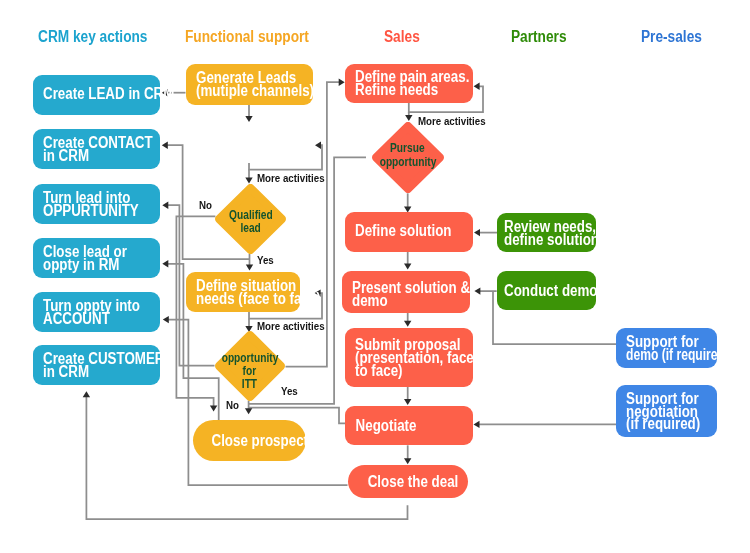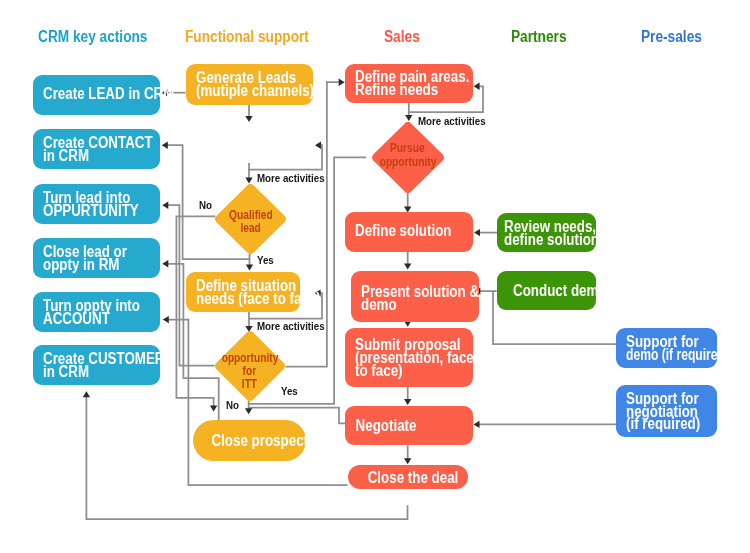--- a/index.html
+++ b/index.html
@@ -18,21 +18,21 @@
   .node .ntext{width:100%;}
   .pill .ntext{text-align:center;}
   .centered{padding-left:0;}
   .centered .ntext{text-align:left;}
   .centered .tx{transform-origin:center center;}
   .pill{align-items:center;}
   .pill .tx{transform-origin:center center;}
   .diamond{position:absolute;z-index:3;}
   .diamond .dshape{position:absolute;left:0;top:0;width:100%;height:100%;}
   .diamond .dtext{position:absolute;left:0;top:0;width:100%;height:100%;display:flex;
-        flex-direction:column;align-items:center;justify-content:center;color:#c2410c;
+        flex-direction:column;align-items:center;justify-content:center;color:#14532d;
         font-weight:bold;font-size:12.6px;line-height:13.3px;}
   .diamond .dtext .tx{display:block;white-space:nowrap;transform:scaleX(0.81);}
   .elabel{position:absolute;font-weight:bold;font-size:11.2px;line-height:11.2px;color:#151515;
           white-space:nowrap;transform:scaleX(0.87);transform-origin:left top;z-index:4;}
 </style>
 </head>
 <body>
 
 <div id="stage">
 <svg id="links" width="750" height="553" viewBox="0 0 750 553">
@@ -181,51 +181,51 @@
       <div class="dtext" style="transform:translateY(-2px);">
         <span class="tx">Pursue</span>
         <span class="tx">opportunity</span>
       </div>
     </div>
 <div class="node rounded" style="left:344.7px;top:212.3px;width:128.2px;height:40px;background:#FD6049;border-radius:9px;">
       <div class="ntext" style="transform:translateY(-1px);">
         <span class="tx">Define solution</span>
       </div>
     </div>
-<div class="node rounded" style="left:351px;top:270.6px;width:128.2px;height:51px;background:#FD6049;border-radius:9px;">
+<div class="node rounded" style="left:342px;top:270.6px;width:128.2px;height:42px;background:#FD6049;border-radius:9px;">
       <div class="ntext" style="transform:translateY(3px);">
         <span class="tx">Present solution &amp;</span>
         <span class="tx">demo</span>
       </div>
     </div>
 <div class="node rounded" style="left:344.7px;top:328.3px;width:128.2px;height:58.7px;background:#FD6049;border-radius:9px;">
       <div class="ntext" style="transform:translateY(1px);">
         <span class="tx">Submit proposal</span>
         <span class="tx">(presentation, face</span>
         <span class="tx">to face)</span>
       </div>
     </div>
 <div class="node rounded centered" style="left:344.7px;top:406.2px;width:128.2px;height:39.1px;background:#FD6049;border-radius:9px;">
       <div class="ntext" style="transform:translateY(1px);">
         <span class="tx">Negotiate</span>
       </div>
     </div>
-<div class="node rounded pill" style="left:347.5px;top:465.3px;width:120px;height:24px;background:#FD6049;border-radius:20px;">
+<div class="node rounded pill" style="left:347.5px;top:465.3px;width:120px;height:33px;background:#FD6049;border-radius:20px;">
       <div class="ntext" style="transform:translateY(1px);">
         <span class="tx">Close the deal</span>
       </div>
     </div>
 <div class="node rounded pad8" style="left:496.7px;top:212.9px;width:99.8px;height:39.5px;background:#3C9407;border-radius:9px;">
       <div class="ntext" style="transform:translateY(1px);">
         <span class="tx">Review needs,</span>
         <span class="tx">define solution</span>
       </div>
     </div>
 <div class="node rounded pad8" style="left:496.7px;top:271.1px;width:99.8px;height:39.3px;background:#3C9407;border-radius:9px;">
-      <div class="ntext" style="transform:translateY(1px);margin-left:9px;">
+      <div class="ntext" style="transform:translateY(1px);">
         <span class="tx">Conduct demo</span>
       </div>
     </div>
 <div class="node rounded" style="left:616.3px;top:327.5px;width:100.4px;height:40.4px;background:#3F86E6;border-radius:9px;">
       <div class="ntext" style="transform:translateY(1px);">
         <span class="tx">Support for</span>
         <span class="tx" style="transform:scaleX(0.757);">demo (if required)</span>
       </div>
     </div>
 <div class="node rounded" style="left:616.3px;top:385.1px;width:100.4px;height:51.9px;background:#3F86E6;border-radius:9px;">

